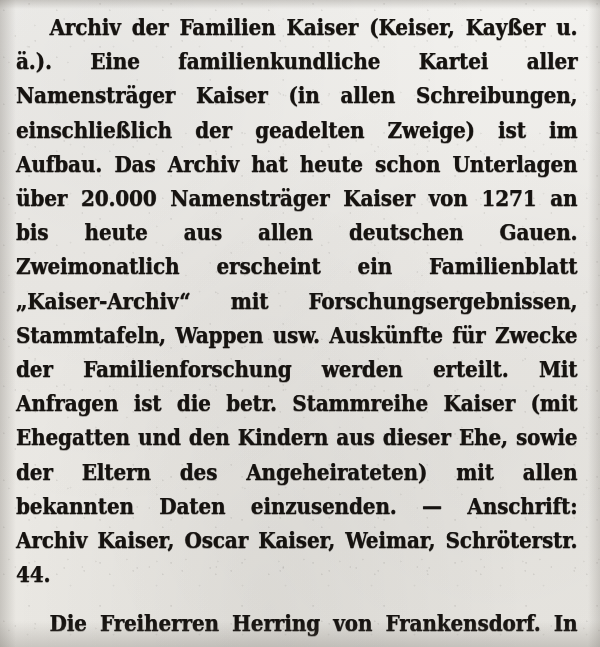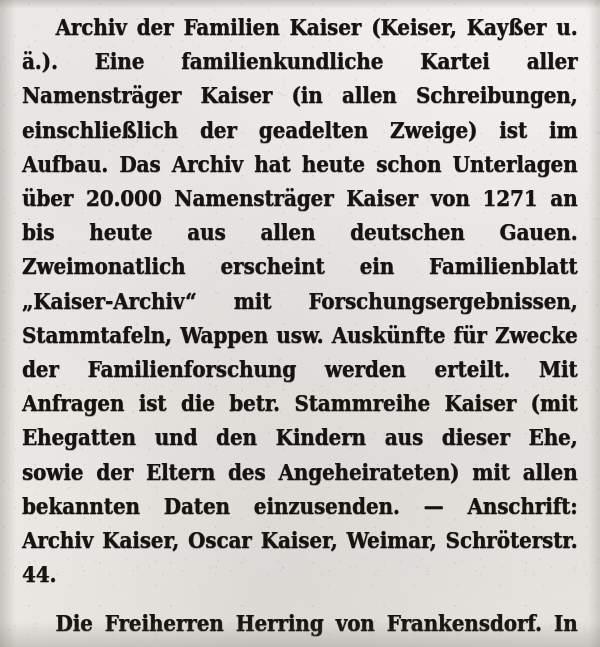--- a/index.html
+++ b/index.html
@@ -18,21 +18,21 @@
   #scan-page {
     position: relative;
     width: 600px;
     height: 647px;
     background:
       radial-gradient(ellipse at 18% 12%, rgba(0,0,0,0.045), rgba(0,0,0,0) 55%),
       radial-gradient(ellipse at 82% 70%, rgba(0,0,0,0.04), rgba(0,0,0,0) 60%),
       radial-gradient(ellipse at 45% 95%, rgba(0,0,0,0.05), rgba(0,0,0,0) 55%),
       linear-gradient(180deg, #f2f1ee 0%, #eceae6 45%, #e9e7e2 100%);
     box-sizing: border-box;
-    padding: 10px 14px 8px 22px;
+    padding: 10px 14px 8px 16px;
   }
 
   
   #scan-noise {
     position: absolute;
     inset: 0;
     pointer-events: none;
     opacity: 0.5;
     background-image:
       radial-gradient(circle at 7% 22%, rgba(60,55,50,0.22) 0.6px, rgba(0,0,0,0) 1.2px),

